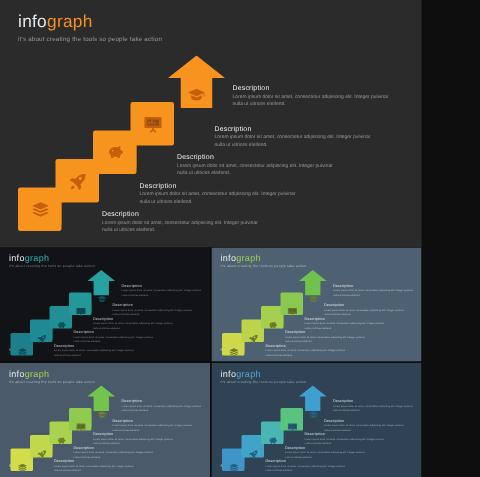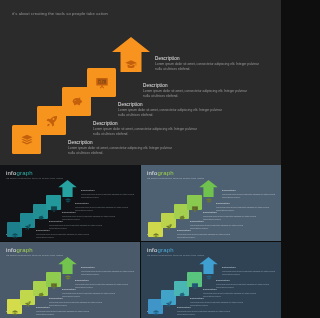--- a/index.html
+++ b/index.html
@@ -57,20 +57,21 @@
   .tb .desc p{font-size:1.7px;line-height:1.45;}
   .gap-col{background:#0e0e0e;}
   .gap-row{grid-column:1 / -1;background:#0e0e0e;}
 </style>
 </head>
 <body>
 
 <div class="slide">
   <div class="inner" style="background: rgb(43, 43, 43);">
       <div class="brand">
+        <div class="logo"><span class="a">info</span><span class="b" style="color: rgb(247, 147, 30);">graph</span></div>
         <div class="tag" style="color: rgb(154, 154, 154);">it's about creating the tools so people take action</div>
       </div>
       <div class="slideno" style="color: rgb(239, 239, 239);"><span>SLIDE</span><span style="color: rgb(247, 147, 30);"> = </span><span class="num" style="color: rgb(247, 147, 30);">1</span></div>
       <div class="stairs">
         <div class="riser" style="left: 33px; top: 131px; height: 19px; background: rgb(196, 111, 18);"></div>
         <div class="riser" style="left: 58px; top: 112px; height: 19px; background: rgb(196, 111, 18);"></div>
         <div class="riser" style="left: 83px; top: 93px; height: 19px; background: rgb(196, 111, 18);"></div>
         <div class="riser" style="left: 108px; top: 74px; height: 19px; background: rgb(196, 111, 18);"></div>
         <div class="step" style="left: 12px; top: 125px; background: rgb(247, 148, 30);">
           <div class="ico"><svg viewBox="0 0 24 24">

